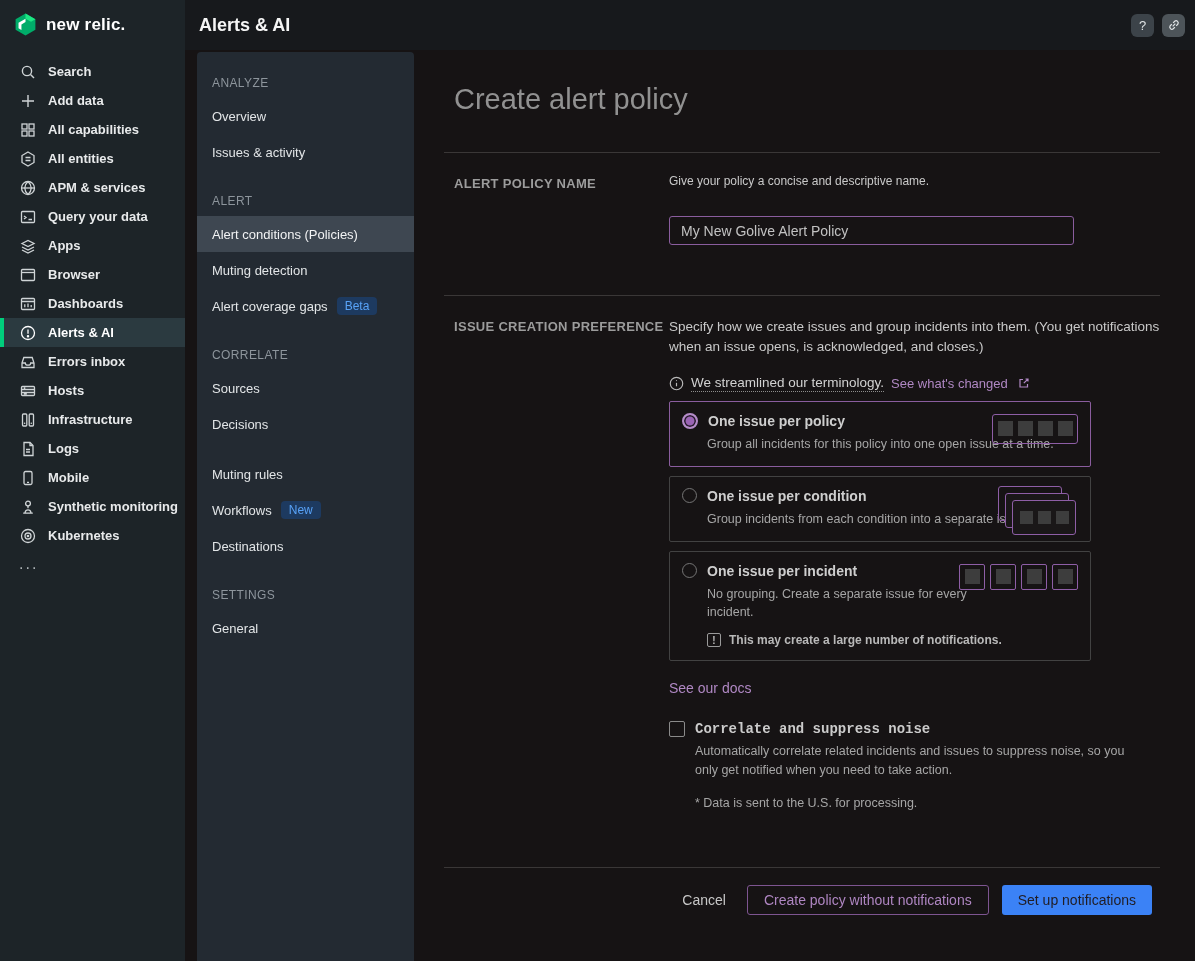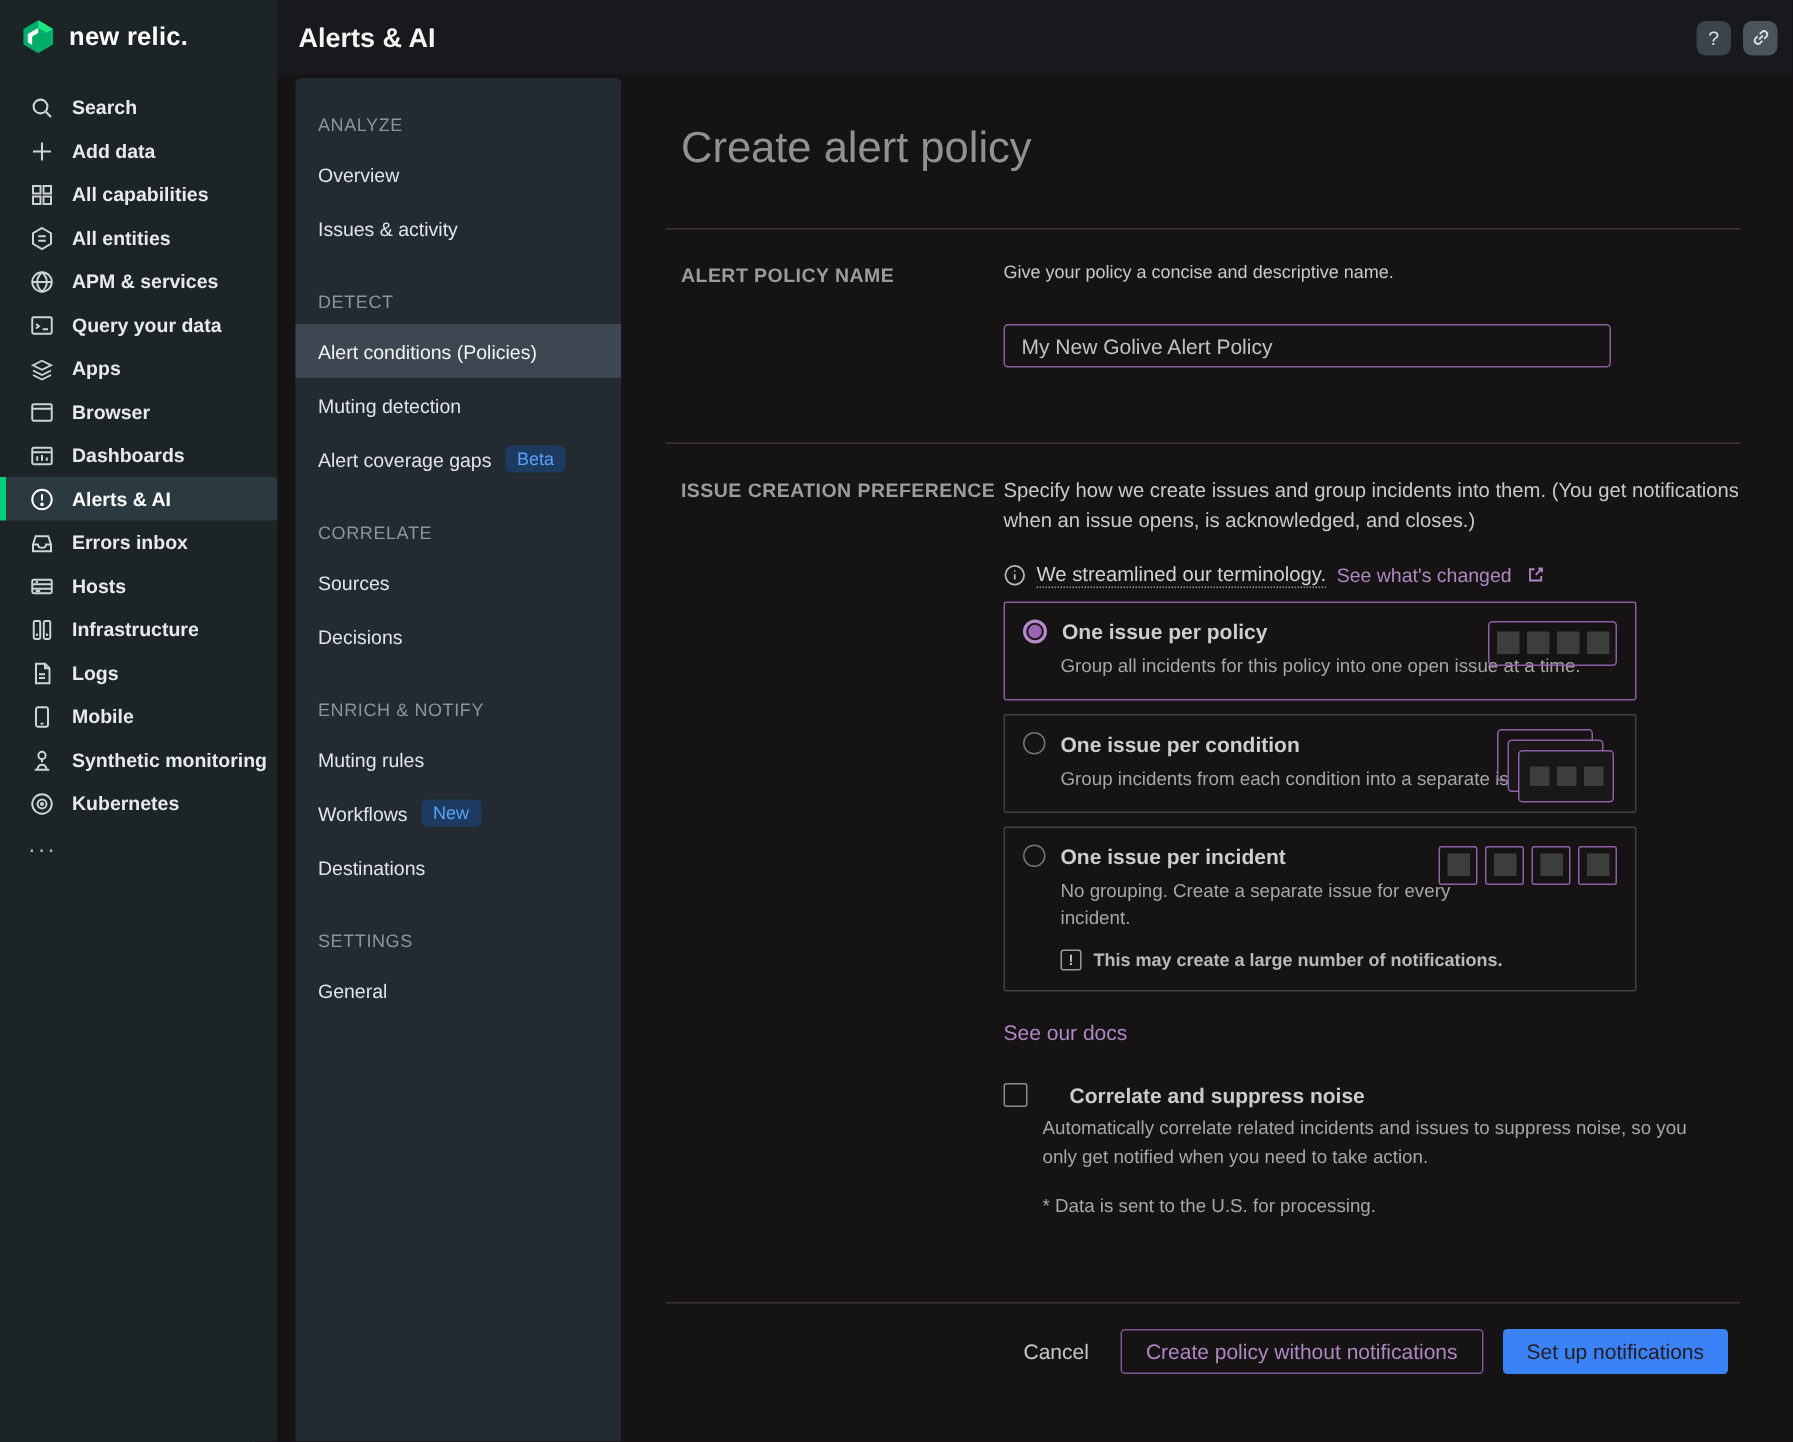--- a/index.html
+++ b/index.html
@@ -95,21 +95,21 @@
     justify-content:center; gap:5px; }
   .pict-cond .sq { width:13px; height:13px; }
   .pict-inc { position:absolute; top:12px; right:12px; display:flex; gap:5px; }
   .pict-inc .cell { width:26px; height:26px; border:1px solid #8e5ea6; border-radius:2px;
     display:flex; align-items:center; justify-content:center; }
   .pict-inc .sq { width:15px; height:15px; }
 
   .docs-link { color:#b088c4; font-size:14px; margin-top:19px; cursor:pointer; display:inline-block; }
 
   .corr-block { margin-top:24px; }
-  .corr-head { display:flex; align-items:center; gap:28px; }
+  .corr-head { display:flex; align-items:center; gap:10px;font-family:Liberation Mono, monospace; }
   .checkbox { width:16px; height:16px; border:1px solid #8a8a8a; border-radius:2px; flex:none; cursor:pointer; }
   .corr-label { color:#cbcbcb; font-size:14px; font-weight:700; }
   .corr-desc { color:#a6a6a6; font-size:12.5px; line-height:1.5; margin:5px 0 0 26px; max-width:445px; }
   .footnote { color:#a6a6a6; font-size:12.5px; margin:16px 0 0 26px; }
 
   .footer-hr { border-top:1px solid #3a3737; margin:57px 35px 0 30px; }
   .footer { display:flex; align-items:center; justify-content:flex-end; gap:13px; padding:17px 43px 0 0; }
   .btn { height:30px; font-size:14px; border-radius:3px; cursor:pointer; display:flex;
     align-items:center; padding:0 16px; font-family:"Liberation Sans", sans-serif; }
   .btn-text { color:#c7c7c7; padding:0 8px; }
@@ -318,41 +318,40 @@
 
       <nav class="subnav">
         <div class="sec-title">ANALYZE</div>
         <div class="sub-item">
             <span>Overview</span>
           </div>
         <div class="sub-item">
             <span>Issues &amp; activity</span>
           </div>
         <div class="sec-gap"></div>
-        <div class="sec-title">DETECT</div>
+        <div class="sec-title">ALERT</div>
         <div class="sub-item selected">
             <span>Alert conditions (Policies)</span>
           </div>
         <div class="sub-item">
             <span>Muting detection</span>
           </div>
         <div class="sub-item">
             <span>Alert coverage gaps</span>
             <span class="badge">Beta</span>
           </div>
         <div class="sec-gap"></div>
         <div class="sec-title">CORRELATE</div>
         <div class="sub-item">
             <span>Sources</span>
           </div>
         <div class="sub-item">
             <span>Decisions</span>
           </div>
         <div class="sec-gap"></div>
-        <div class="sec-title">ENRICH &amp; NOTIFY</div>
         <div class="sub-item">
             <span>Muting rules</span>
           </div>
         <div class="sub-item">
             <span>Workflows</span>
             <span class="badge">New</span>
           </div>
         <div class="sub-item">
             <span>Destinations</span>
           </div>

